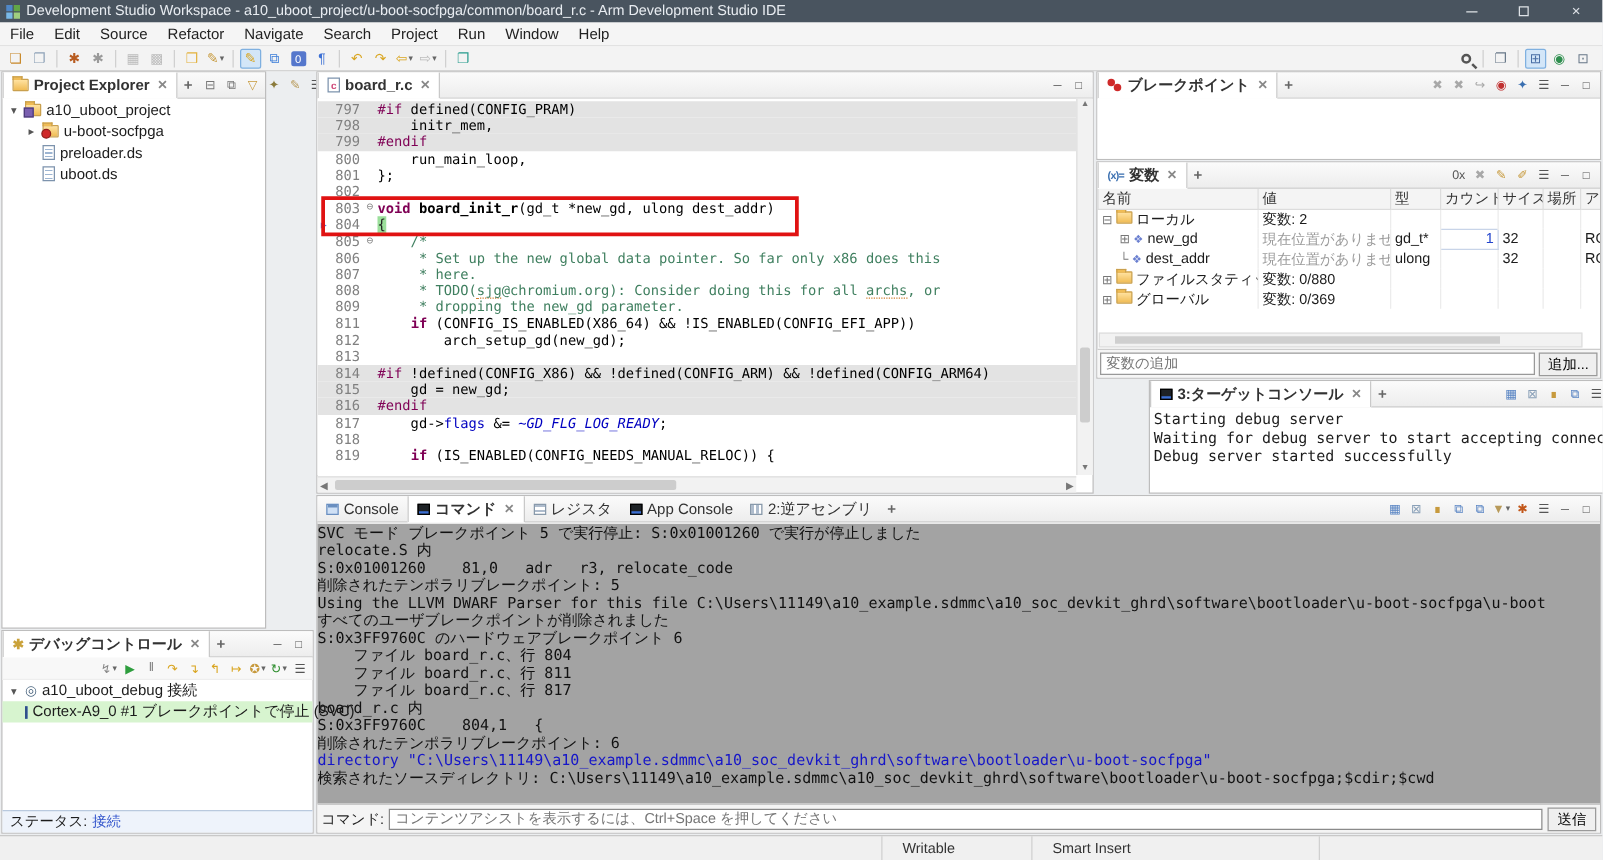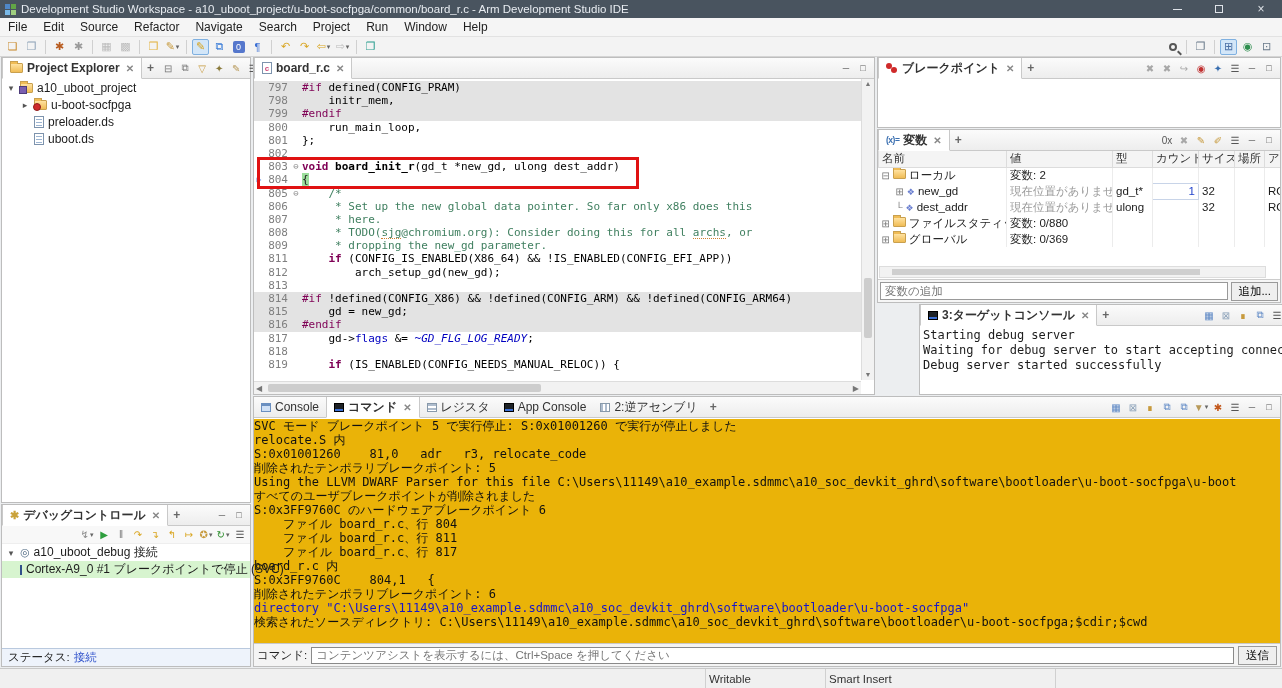--- a/index.html
+++ b/index.html
@@ -57,21 +57,21 @@
   .ic-proj::after { content:""; position:absolute; left:-2px; bottom:-2px; width:6px; height:6px; background:#7a5fb0; border:1px solid #4d3c7a; }
   .ic-fwarn::after { content:""; position:absolute; left:-2px; bottom:-2px; width:6px; height:6px; background:#cf2a2a; border-radius:50%; border:1px solid #8e1d1d; }
   .ic-file { width:10px; height:12px; background:#fff; border:1px solid #7d93ad; position:relative; display:inline-block; }
   .ic-file::before { content:""; position:absolute; left:1px; right:1px; top:2px; height:8px; background:repeating-linear-gradient(#9db5d2 0 1px,transparent 1px 3px); }
   .ic-cfile { width:10px; height:12px; background:#fff; border:1px solid #7d93ad; display:inline-flex; align-items:center; justify-content:center; font-size:8px; color:#cf4a7a; font-weight:bold; }
   .ic-chip { width:11px; height:10px; background:#6a8fd0; border:1px solid #31508a; box-shadow:inset 1px 1px 0 #9db9ea, -2px 0 0 -1px #b03030; display:inline-block; }
   .ic-scope { color:#4a657f; font-size:11px; }
   .ic-var { color:#6a7fd0; font-size:9px; }
 
   
-  #project-panel { left:1px; top:57px; width:250px; height:446px; }
+  #project-panel { left:1px; top:57px; width:212px; height:446px; }
   .tree-row { display:flex; align-items:center; gap:4px; height:17px; padding-left:4px; white-space:nowrap; }
   .tw { width:10px; color:#555; font-size:9px; text-align:center; flex:none; }
 
   
   #editor-panel { left:253px; top:57px; width:622px; height:338px; }
   #code-wrap { position:absolute; left:0; top:21px; right:0; bottom:14px; overflow:hidden; background:#fff; }
   #code-area { position:absolute; left:0; top:2px; right:13px; bottom:0; font-family:"DejaVu Sans Mono",monospace; font-size:11px; line-height:13.2px; }
   .ed-line { height:13.2px; white-space:pre; display:flex; position:relative; }
   .ed-line.band { background:#e3e3e3; }
   .g-mark { width:10px; flex:none; text-align:center; color:#4a7de0; font-size:8px; line-height:13.2px; }
@@ -103,38 +103,38 @@
   .cnt-hl { background:#fff; border:1px solid #c8d4e8 !important; color:#2244cc; text-align:right; }
   #vars-hscroll { position:absolute; left:1px; right:14px; bottom:24px; height:12px; background:#f2f2f2; border:1px solid #ddd; }
   #vars-hscroll .thumb { position:absolute; left:12px; width:80%; top:2px; bottom:2px; background:#cfcfcf; }
   #vars-addrow { position:absolute; left:0; right:0; bottom:0; height:23px; border-top:1px solid #ccc; display:flex; align-items:center; padding:0 2px; gap:3px; background:#f6f6f6; }
   #vars-addrow input { flex:1; height:18px; border:1px solid #999; font-size:11.5px; padding:0 4px; font-family:"Liberation Sans",sans-serif; }
   #vars-addrow button { height:19px; font-size:11.5px; border:1px solid #9a9a9a; background:#efefef; padding:0 6px; }
   .mono-out { font-family:"DejaVu Sans Mono",monospace; font-size:12px; line-height:15px; padding:2px 3px; white-space:pre; }
 
   
   #console-panel { left:253px; top:396px; width:1028px; height:271px; }
-  #console-body { position:absolute; left:0; top:22px; right:0; bottom:23px; overflow:hidden; background:#eab308; }
+  #console-body { position:absolute; left:0; top:22px; right:0; bottom:23px; overflow:hidden; background:#a3a3a3; }
   .cline { font-family:"DejaVu Sans Mono",monospace; font-size:12px; line-height:14px; white-space:pre; color:#111; }
   #cmd-row { position:absolute; left:0; right:0; bottom:0; height:23px; border-top:1px solid #c9c9c9; background:#f4f4f4; display:flex; align-items:center; padding:0 3px; gap:4px; }
   #cmd-row label { font-size:11.5px; color:#222; }
   #cmd-row input { flex:1; height:17px; border:1px solid #8a8a8a; font-size:11.5px; padding:0 4px; color:#444; font-family:"Liberation Sans",sans-serif; }
   #cmd-row button { height:19px; border:1px solid #9a9a9a; background:#efefef; font-size:11.5px; padding:0 7px; }
 
   
   #debug-panel { left:1px; top:504px; width:250px; height:163px; }
   #debug-toolbar { height:18px; display:flex; align-items:center; justify-content:flex-end; padding-right:2px; border-bottom:1px solid #eee; background:#f8f8f8; }
   .drow { display:flex; align-items:center; gap:4px; height:17px; padding-left:4px; font-size:12px; white-space:nowrap; }
   .drow.green { background:#d7f4cf; }
   #debug-status { position:absolute; left:0; right:0; bottom:0; height:18px; background:#eef3fb; border-top:1px solid #b9c9de; display:flex; align-items:center; padding-left:6px; font-size:11.5px; }
   #debug-status .val { color:#3355cc; margin-left:4px; }
 
   
   #statusbar { position:absolute; left:0; top:668px; width:1282px; height:20px; background:#f0f0f0; border-top:1px solid #c8c8c8; font-size:11.5px; color:#333; }
-  .sb-seg { position:absolute; top:0; bottom:0; display:flex; align-items:center; padding-left:3px; border-left:1px solid #d0d0d0; }
+  .sb-seg { position:absolute; top:0; bottom:0; display:flex; align-items:center; padding-left:16px; border-left:1px solid #d0d0d0; }
 </style>
 </head>
 <body>
 
 <div id="app">
 
   <div id="titlebar">
     <span id="title-icon">
         <i></i>
         <i></i>

